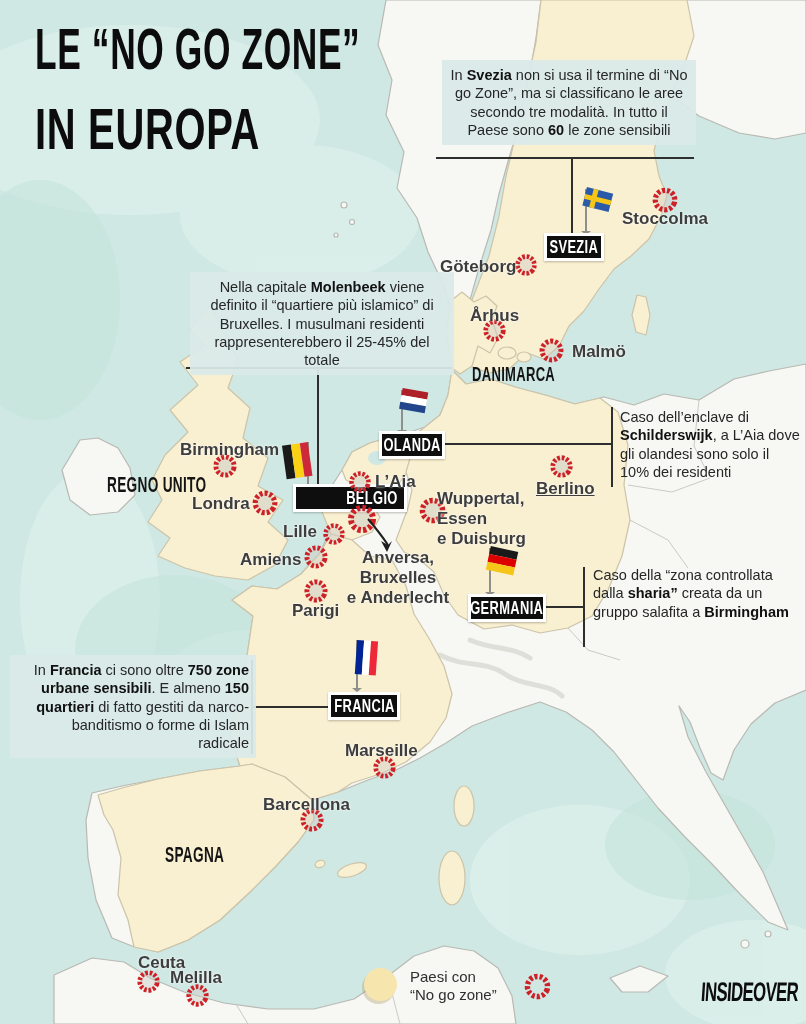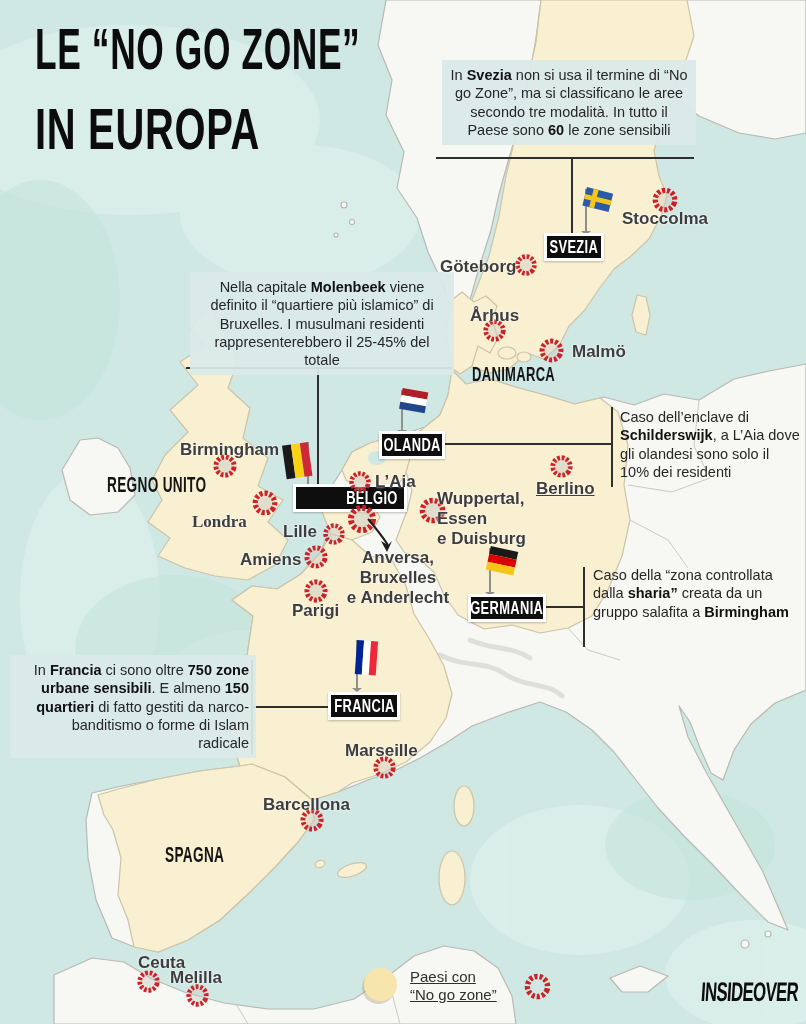--- a/index.html
+++ b/index.html
@@ -316,21 +316,21 @@
   <svg class="abs" style="left:360px;top:515px;" width="50" height="45" viewBox="0 0 50 45">
     <path d="M8,4 Q20,18 28,30" fill="none" stroke="#1e1e1e" stroke-width="2"></path>
     <path d="M28,30 L21,26 L27,37 L32,26 Z" fill="#1e1e1e"></path>
   </svg>
 
   <div class="city" style="left:622px;top:209px;">Stoccolma</div>
   <div class="city" style="left:440px;top:257px;">Göteborg</div>
   <div class="city" style="left:470px;top:306px;">Århus</div>
   <div class="city" style="left:572px;top:342px;">Malmö</div>
   <div class="city" style="left:180px;top:440px;">Birmingham</div>
-  <div class="city" style="left:192px;top:512px;font-family:Liberation Serif, serif;">Londra</div>
+  <div class="city" style="left:192px;top:494px;">Londra</div>
   <div class="city" style="left:375px;top:472px;">L’Aia</div>
   <div class="city" style="left:283px;top:522px;">Lille</div>
   <div class="city" style="left:240px;top:550px;">Amiens</div>
   <div class="city" style="left:292px;top:601px;">Parigi</div>
   <div class="city multi" style="left:437px;top:489px;">
     <div>Wuppertal,</div>
     <div>Essen</div>
     <div>e Duisburg</div>
   </div>
   <div class="city" style="left:536px;top:479px;text-decoration:underline;">Berlino</div>
@@ -338,21 +338,21 @@
     <div>Anversa,</div>
     <div>Bruxelles</div>
     <div>e Anderlecht</div>
   </div>
   <div class="city" style="left:345px;top:741px;">Marseille</div>
   <div class="city" style="left:263px;top:795px;">Barcellona</div>
   <div class="city" style="left:138px;top:953px;">Ceuta</div>
   <div class="city" style="left:170px;top:968px;">Melilla</div>
 
   <div class="legend-dot" style="left:364px;top:968px;"></div>
-  <div class="legend-text" style="left:410px;top:968px;text-decoration:underline;">
+  <div class="legend-text" style="left:410px;top:968px;">
     <div>Paesi con</div>
     <div>“No go zone”</div>
   </div>
   <div class="marker" style="left:522px;top:971px;">
       <svg width="31" height="31" viewBox="0 0 40 40">
         <circle cx="20" cy="20" r="13" fill="none" stroke="#cd2127" stroke-width="7" stroke-dasharray="4 2.6" transform="rotate(18 20 20)"></circle>
       </svg>
     </div>
 
   <div class="logo" style="left:701px;top:977px;">INSIDEOVER</div>

